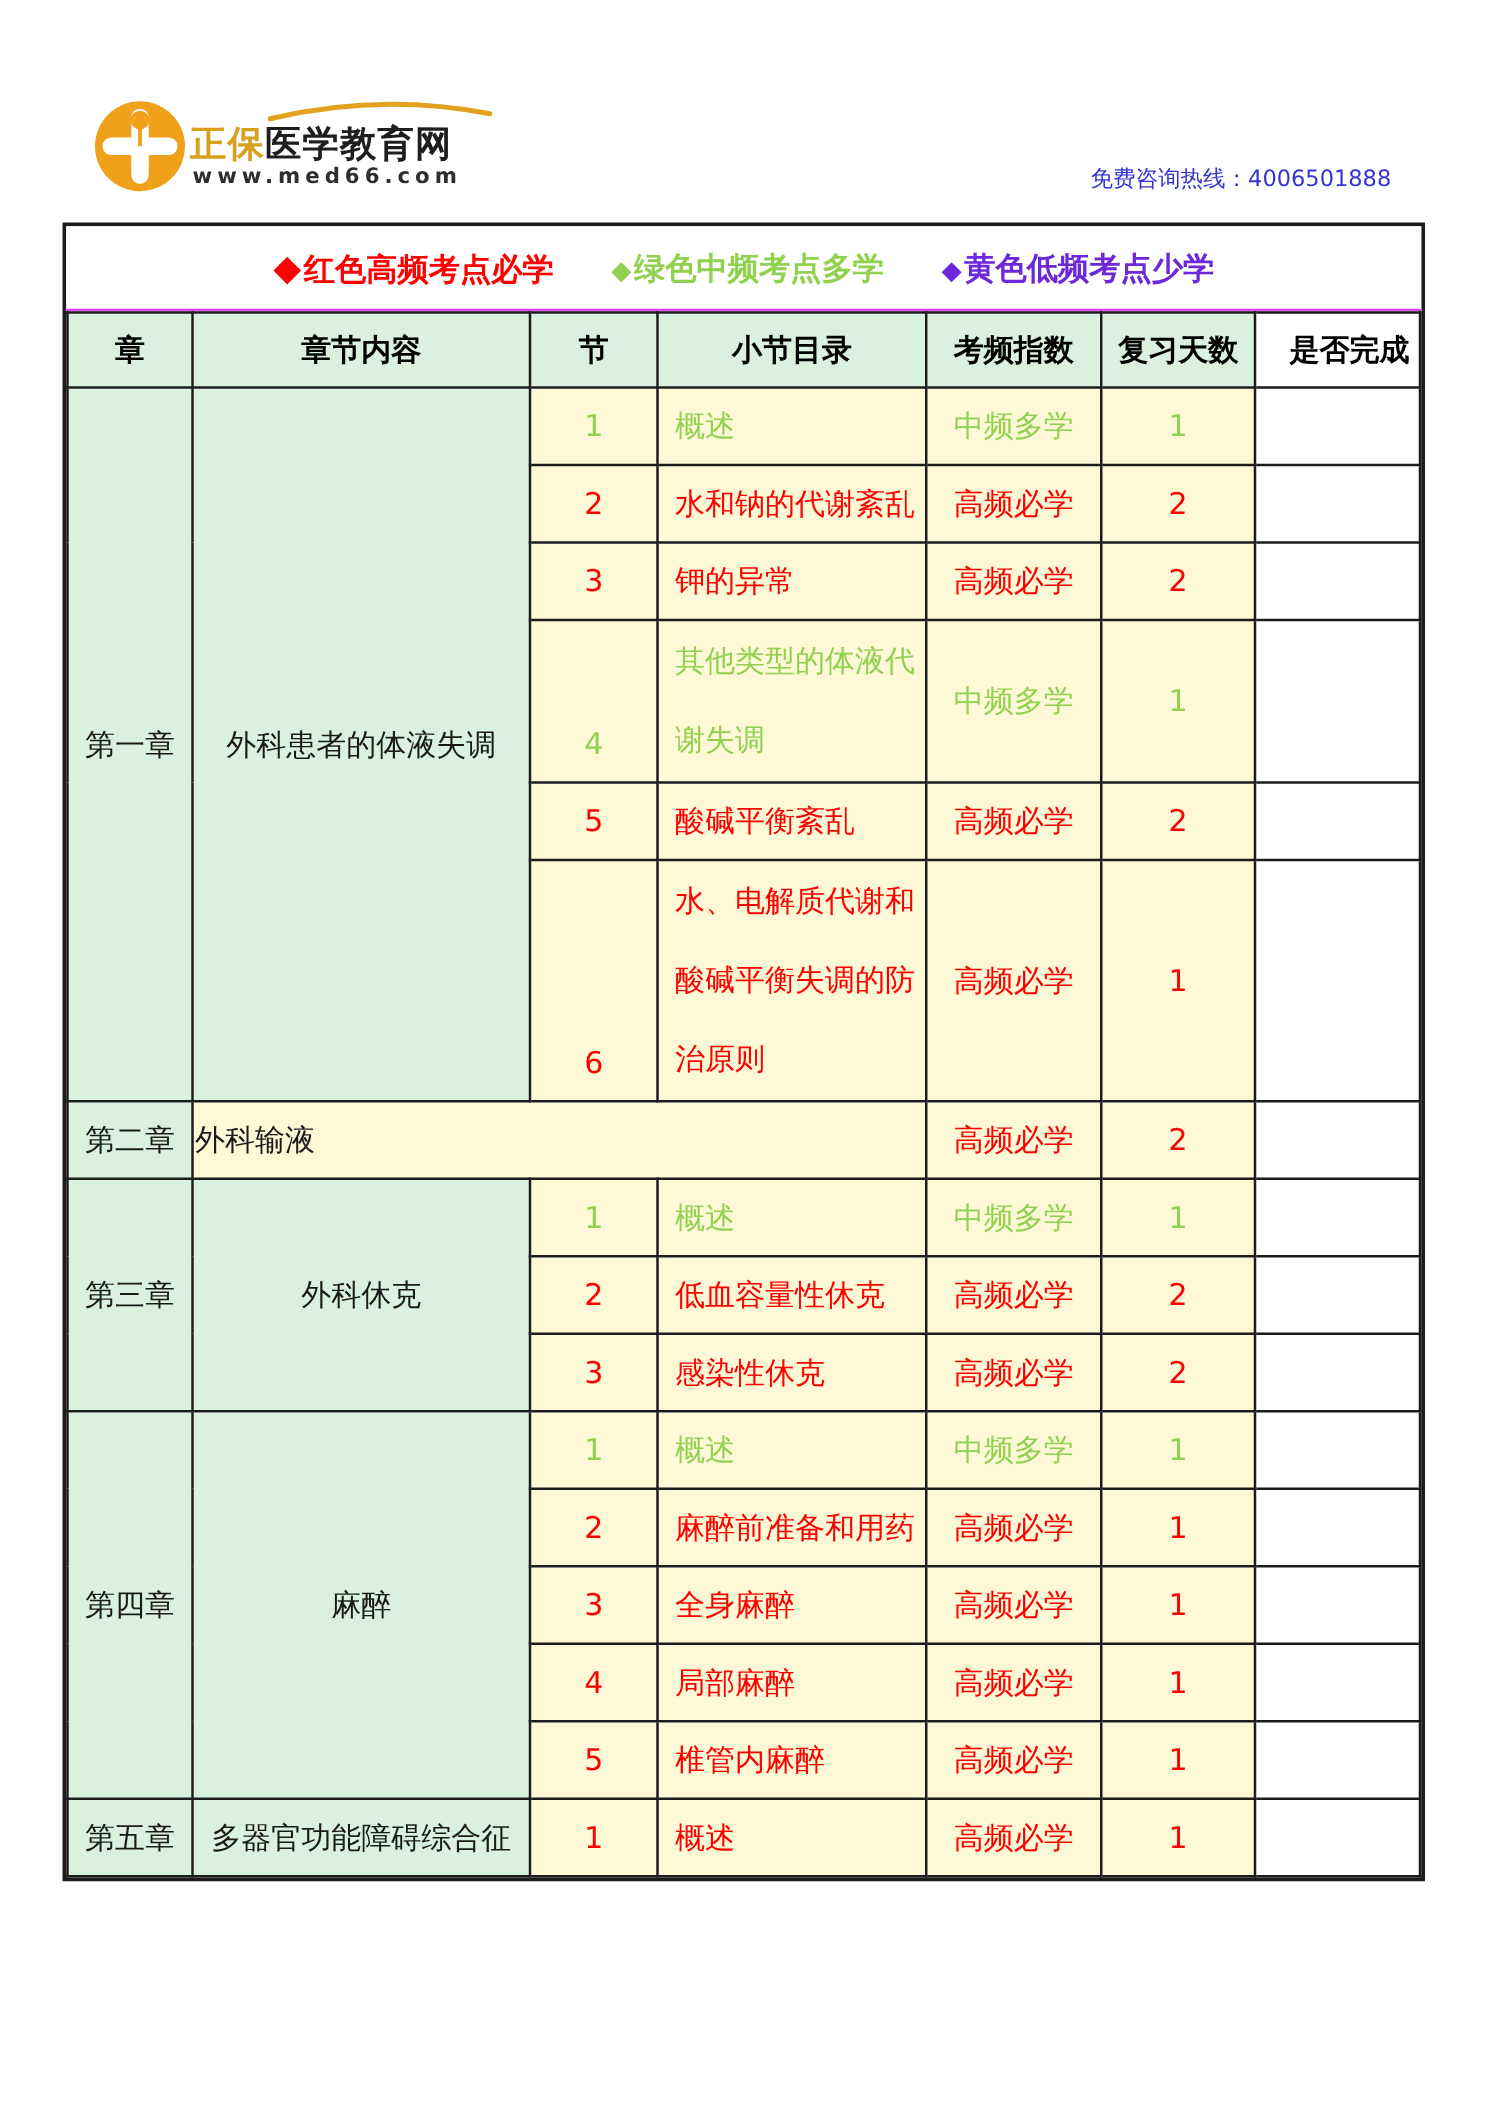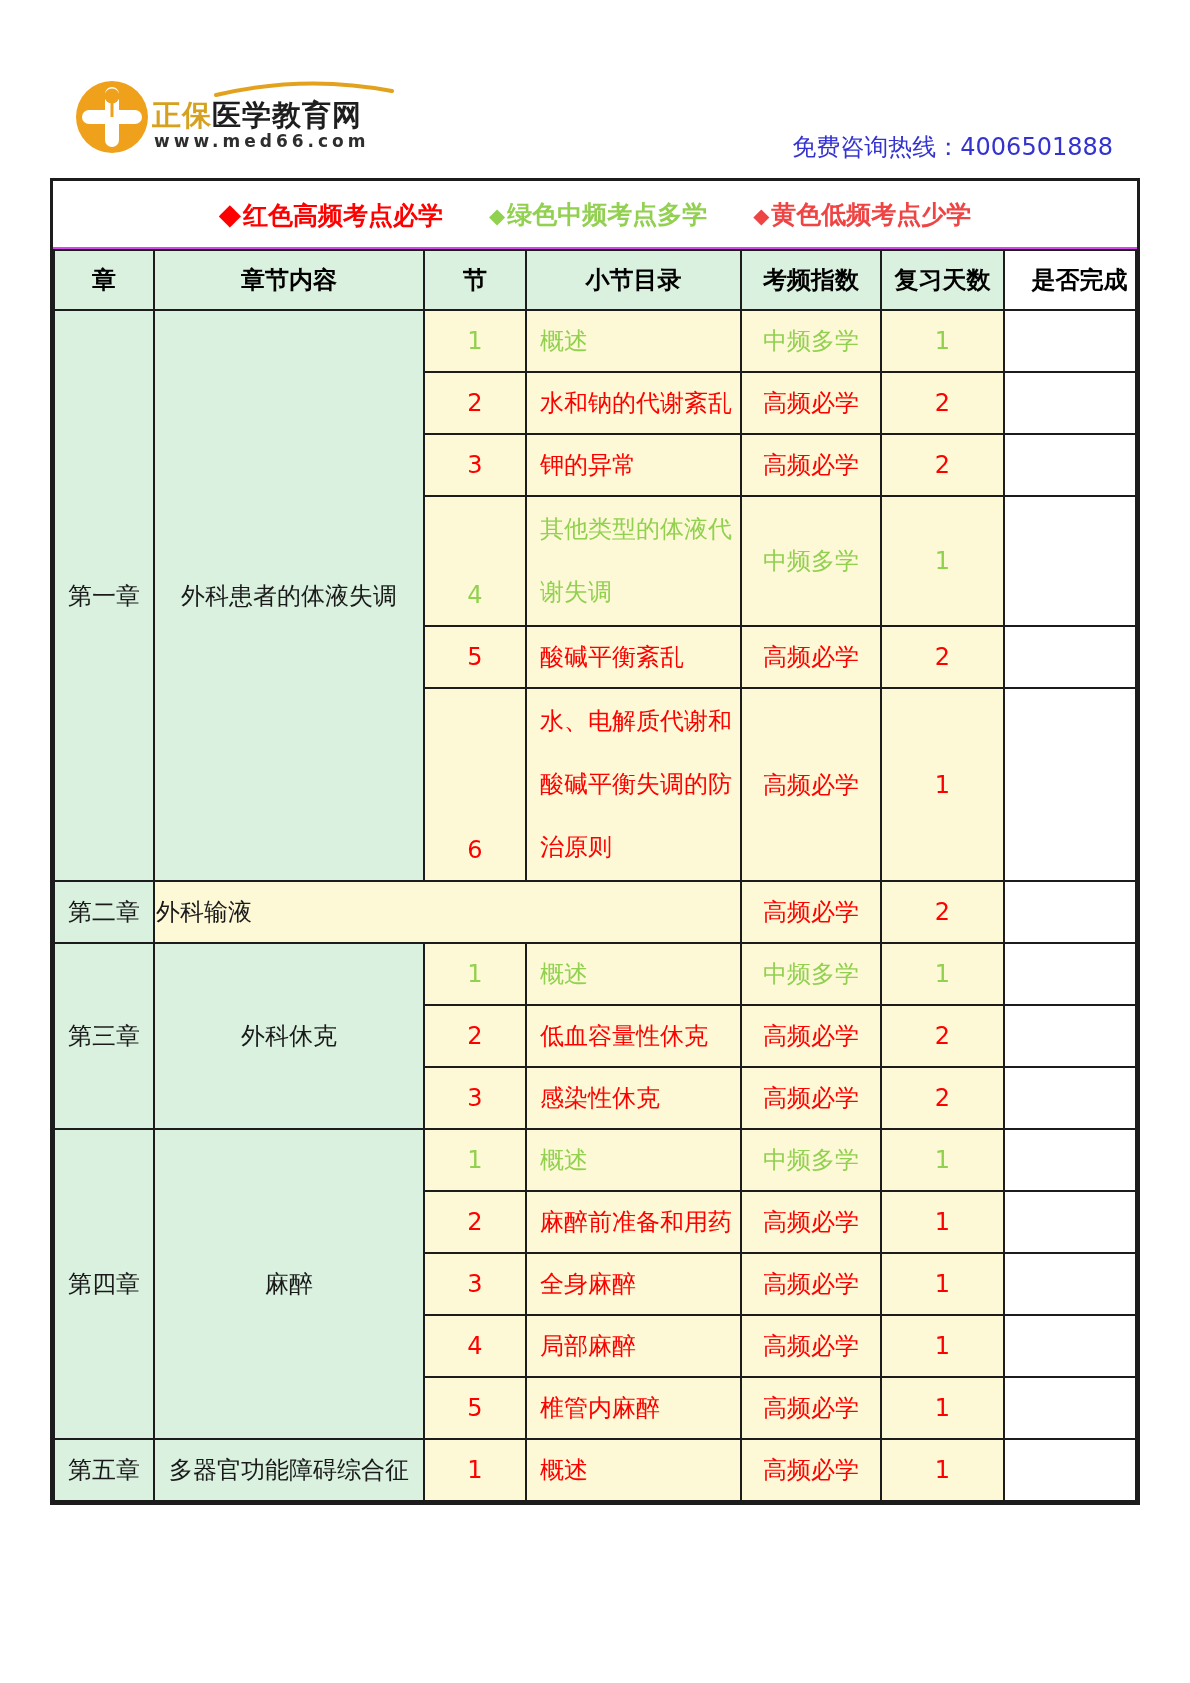--- a/index.html
+++ b/index.html
@@ -6,33 +6,33 @@
   body{width:1190px;height:1683px;background:#ffffff;font-family:"DejaVu Sans","Liberation Sans",sans-serif;}
   .page{position:relative;width:1190px;height:1683px;background:#fff;overflow:hidden;}
 
   
   .logo-icon{position:absolute;left:74px;top:79px;width:76px;height:76px;}
   .brand-line{position:absolute;left:152px;top:96px;font-size:29px;font-weight:bold;letter-spacing:1px;white-space:nowrap;}
   .brand-gold{color:#d6a11f;}
   .brand-dark{color:#1e1e1e;}
   .brand-arc{position:absolute;left:214px;top:80px;}
   .site-url{position:absolute;left:154px;top:131px;font-size:17px;font-weight:bold;letter-spacing:4px;color:#2e2e2e;white-space:nowrap;}
-  .hotline{position:absolute;right:77px;top:131px;font-size:24px;color:#3433cf;white-space:nowrap;}
+  .hotline{position:absolute;right:77px;top:131px;font-size:18px;color:#3433cf;white-space:nowrap;}
   .hotline .hl-label{font-family:"DejaVu Serif","Liberation Serif",serif;}
 
   
   .table-wrap{position:absolute;left:50px;top:178px;width:1090px;border:3px solid #1c1c1c;background:#fff;box-sizing:border-box;}
   .title-bar{height:86px;background:#2d6e60;border-bottom:3px solid #1c1c1c;display:flex;align-items:center;justify-content:center;}
   .title-bar span{color:#ffffff;font-size:31px;font-weight:bold;letter-spacing:2px;}
   .legend{height:66px;background:#ffffff;border-bottom:2px solid #d946ef;display:flex;align-items:center;justify-content:center;gap:46px;font-size:25px;font-weight:bold;white-space:nowrap;}
   .legend-item .marker{margin-right:2px;font-size:21px;}
   .legend-red{color:#ff0000;}
   .legend-red .marker{font-size:29px;}
   .legend-green{color:#92d050;}
-  .legend-yellow{color:#ef4444;}
+  .legend-yellow{color:#6d28d9;}
 
   table{width:100%;border-collapse:collapse;table-layout:fixed;}
   col.c1{width:100px}col.c2{width:270px}col.c3{width:102px}col.c4{width:215px}col.c5{width:140px}col.c6{width:123px}
   th,td{border:2px solid #1c1c1c;font-size:24px;overflow:hidden;}
   thead th{height:56px;background:#d9f1de;color:#000;font-weight:bold;text-align:center;}
   thead th.c-white{background:#ffffff;}
 
   .row-h1{height:62px;}
   .row-h2{height:126px;}
   .row-h3{height:190px;}

